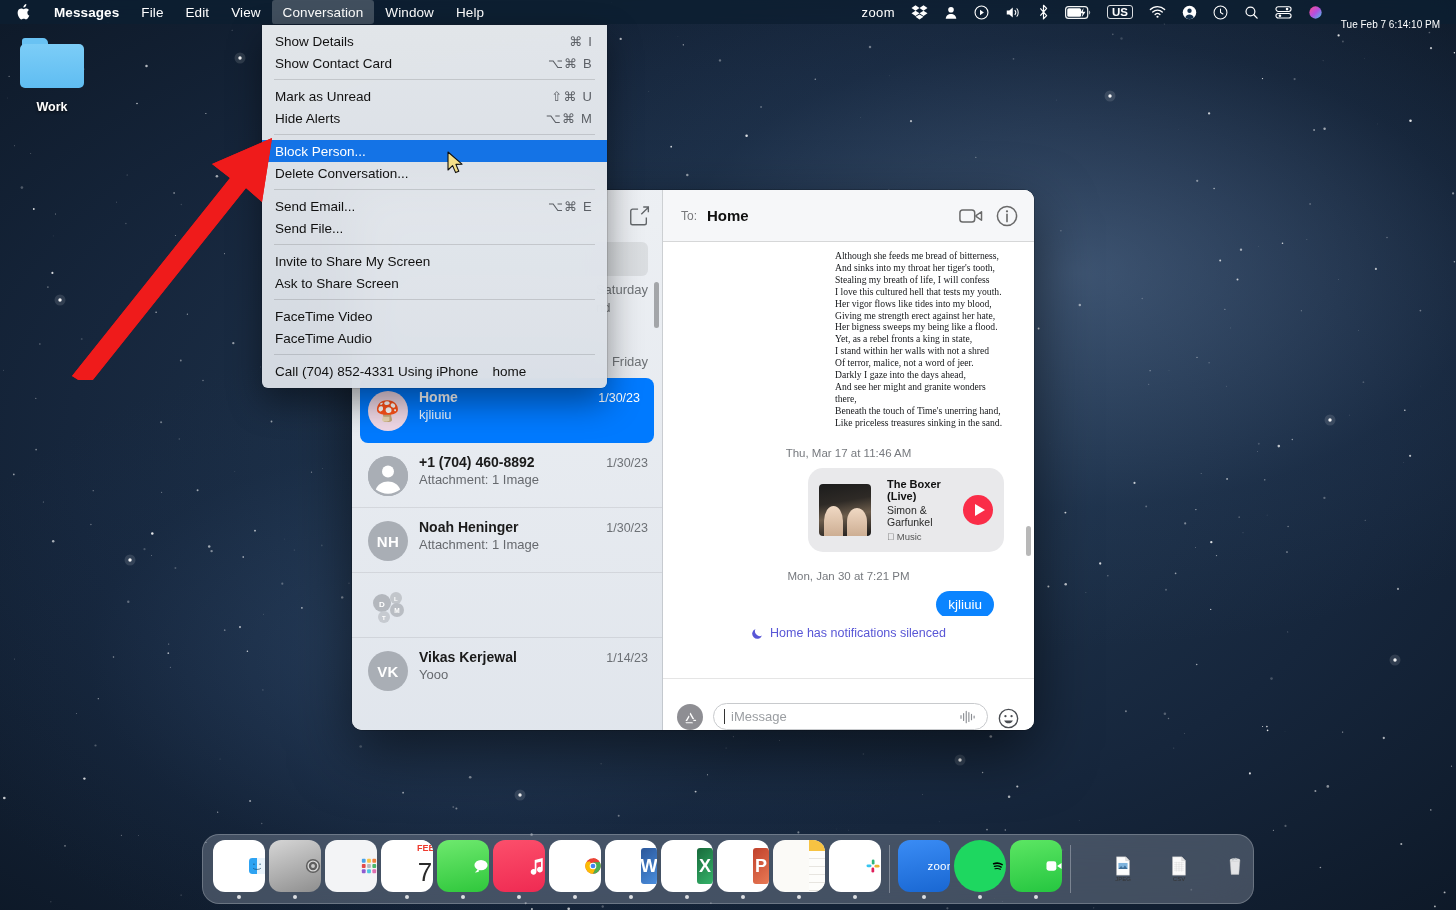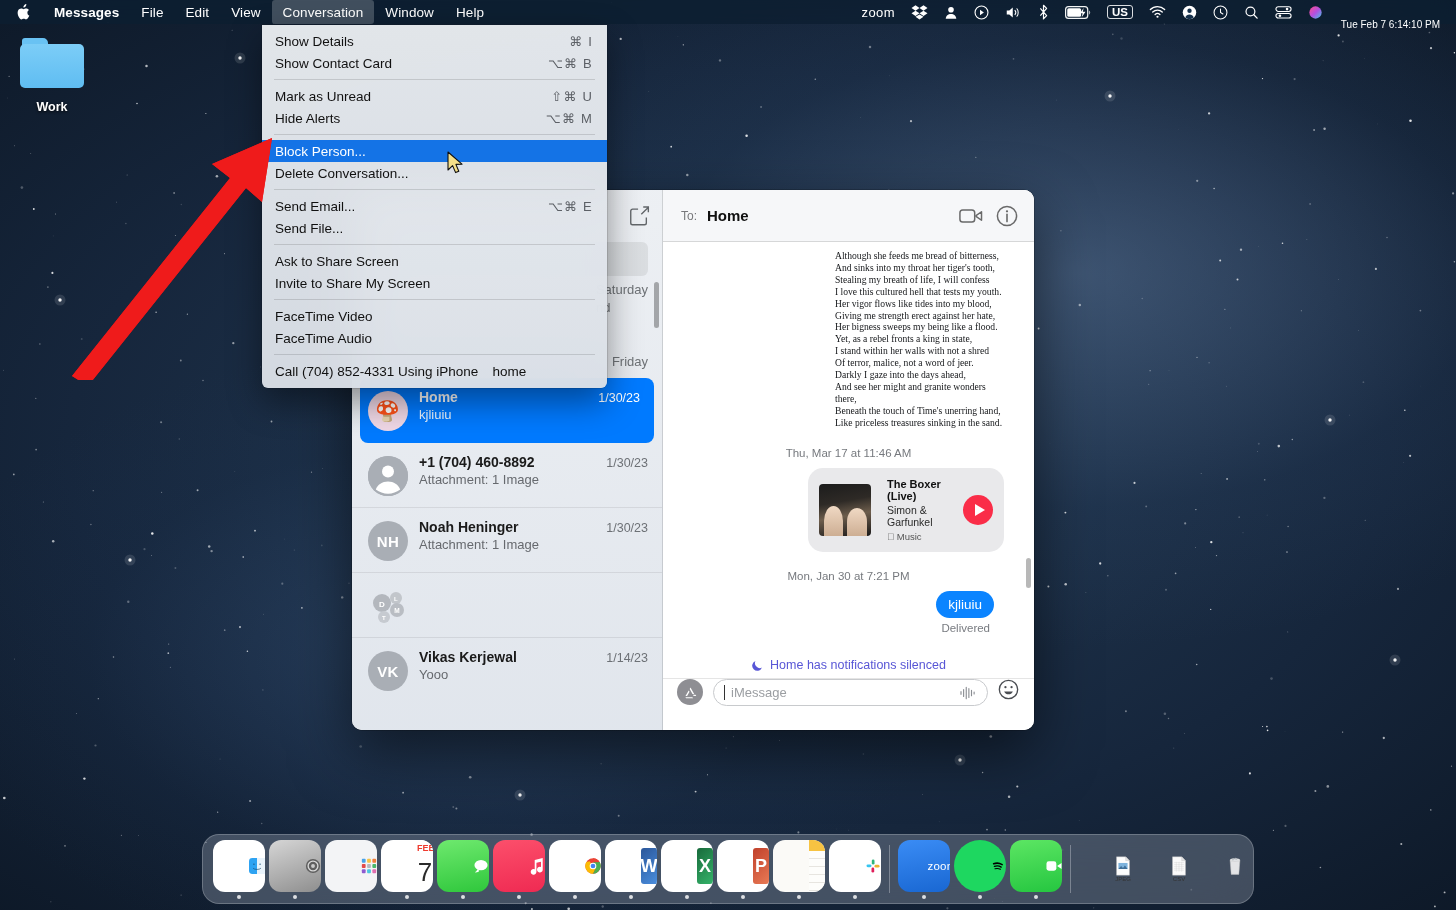--- a/index.html
+++ b/index.html
@@ -176,22 +176,22 @@
     background: #0b84ff; color: #fff; font-size: 13.5px;
     padding: 6px 12px; border-radius: 15px; position: relative;
   }
   .delivered { text-align: right; padding-right: 14px; font-size: 11.5px; color: #787b80; margin-top: 4px; }
 
   .silenced {
     display: flex; align-items: center; justify-content: center; gap: 6px;
     font-size: 12.5px; color: #5856d6; padding: 10px 0 6px 0; font-weight: 500;
   }
   .m-compose {
-    flex: 0 0 52px; height: 52px; display: flex; align-items: flex-start;
-    gap: 10px; padding: 0 14px; border-top: .5px solid rgba(0,0,0,.10);
+    flex: 0 0 52px; height: 52px; display: flex; align-items: flex-end;
+    gap: 10px; padding: 0 14px; border-top: .5px solid rgba(0,0,0,.10); margin-top: 32px;
   }
   .apps-btn {
     width: 26px; height: 26px; border-radius: 50%; background: #8e8e93;
     display: flex; align-items: center; justify-content: center; color: #fff;
   }
   .imsg-field {
     flex: 1; height: 27px; border-radius: 14px; border: 1px solid #c8cacd;
     display: flex; align-items: center; padding: 0 10px; gap: 6px;
     position: relative; background: #fff;
   }
@@ -1043,25 +1043,25 @@
     <span class="label">Send Email...</span>
     <span class="shortcut">⌥⌘ E</span>
   </div>
   <div class="mi">
     <span class="label">Send File...</span>
     <span class="shortcut"></span>
   </div>
   <div class="msep"></div>
 
   <div class="mi">
+    <span class="label">Invite to Share My Screen</span>
+    <span class="shortcut"></span>
+  </div>
+  <div class="mi">
     <span class="label">Ask to Share Screen</span>
-    <span class="shortcut"></span>
-  </div>
-  <div class="mi">
-    <span class="label">Invite to Share My Screen</span>
     <span class="shortcut"></span>
   </div>
   <div class="msep"></div>
 
   <div class="mi">
     <span class="label">FaceTime Video</span>
     <span class="shortcut"></span>
   </div>
   <div class="mi">
     <span class="label">FaceTime Audio</span>

